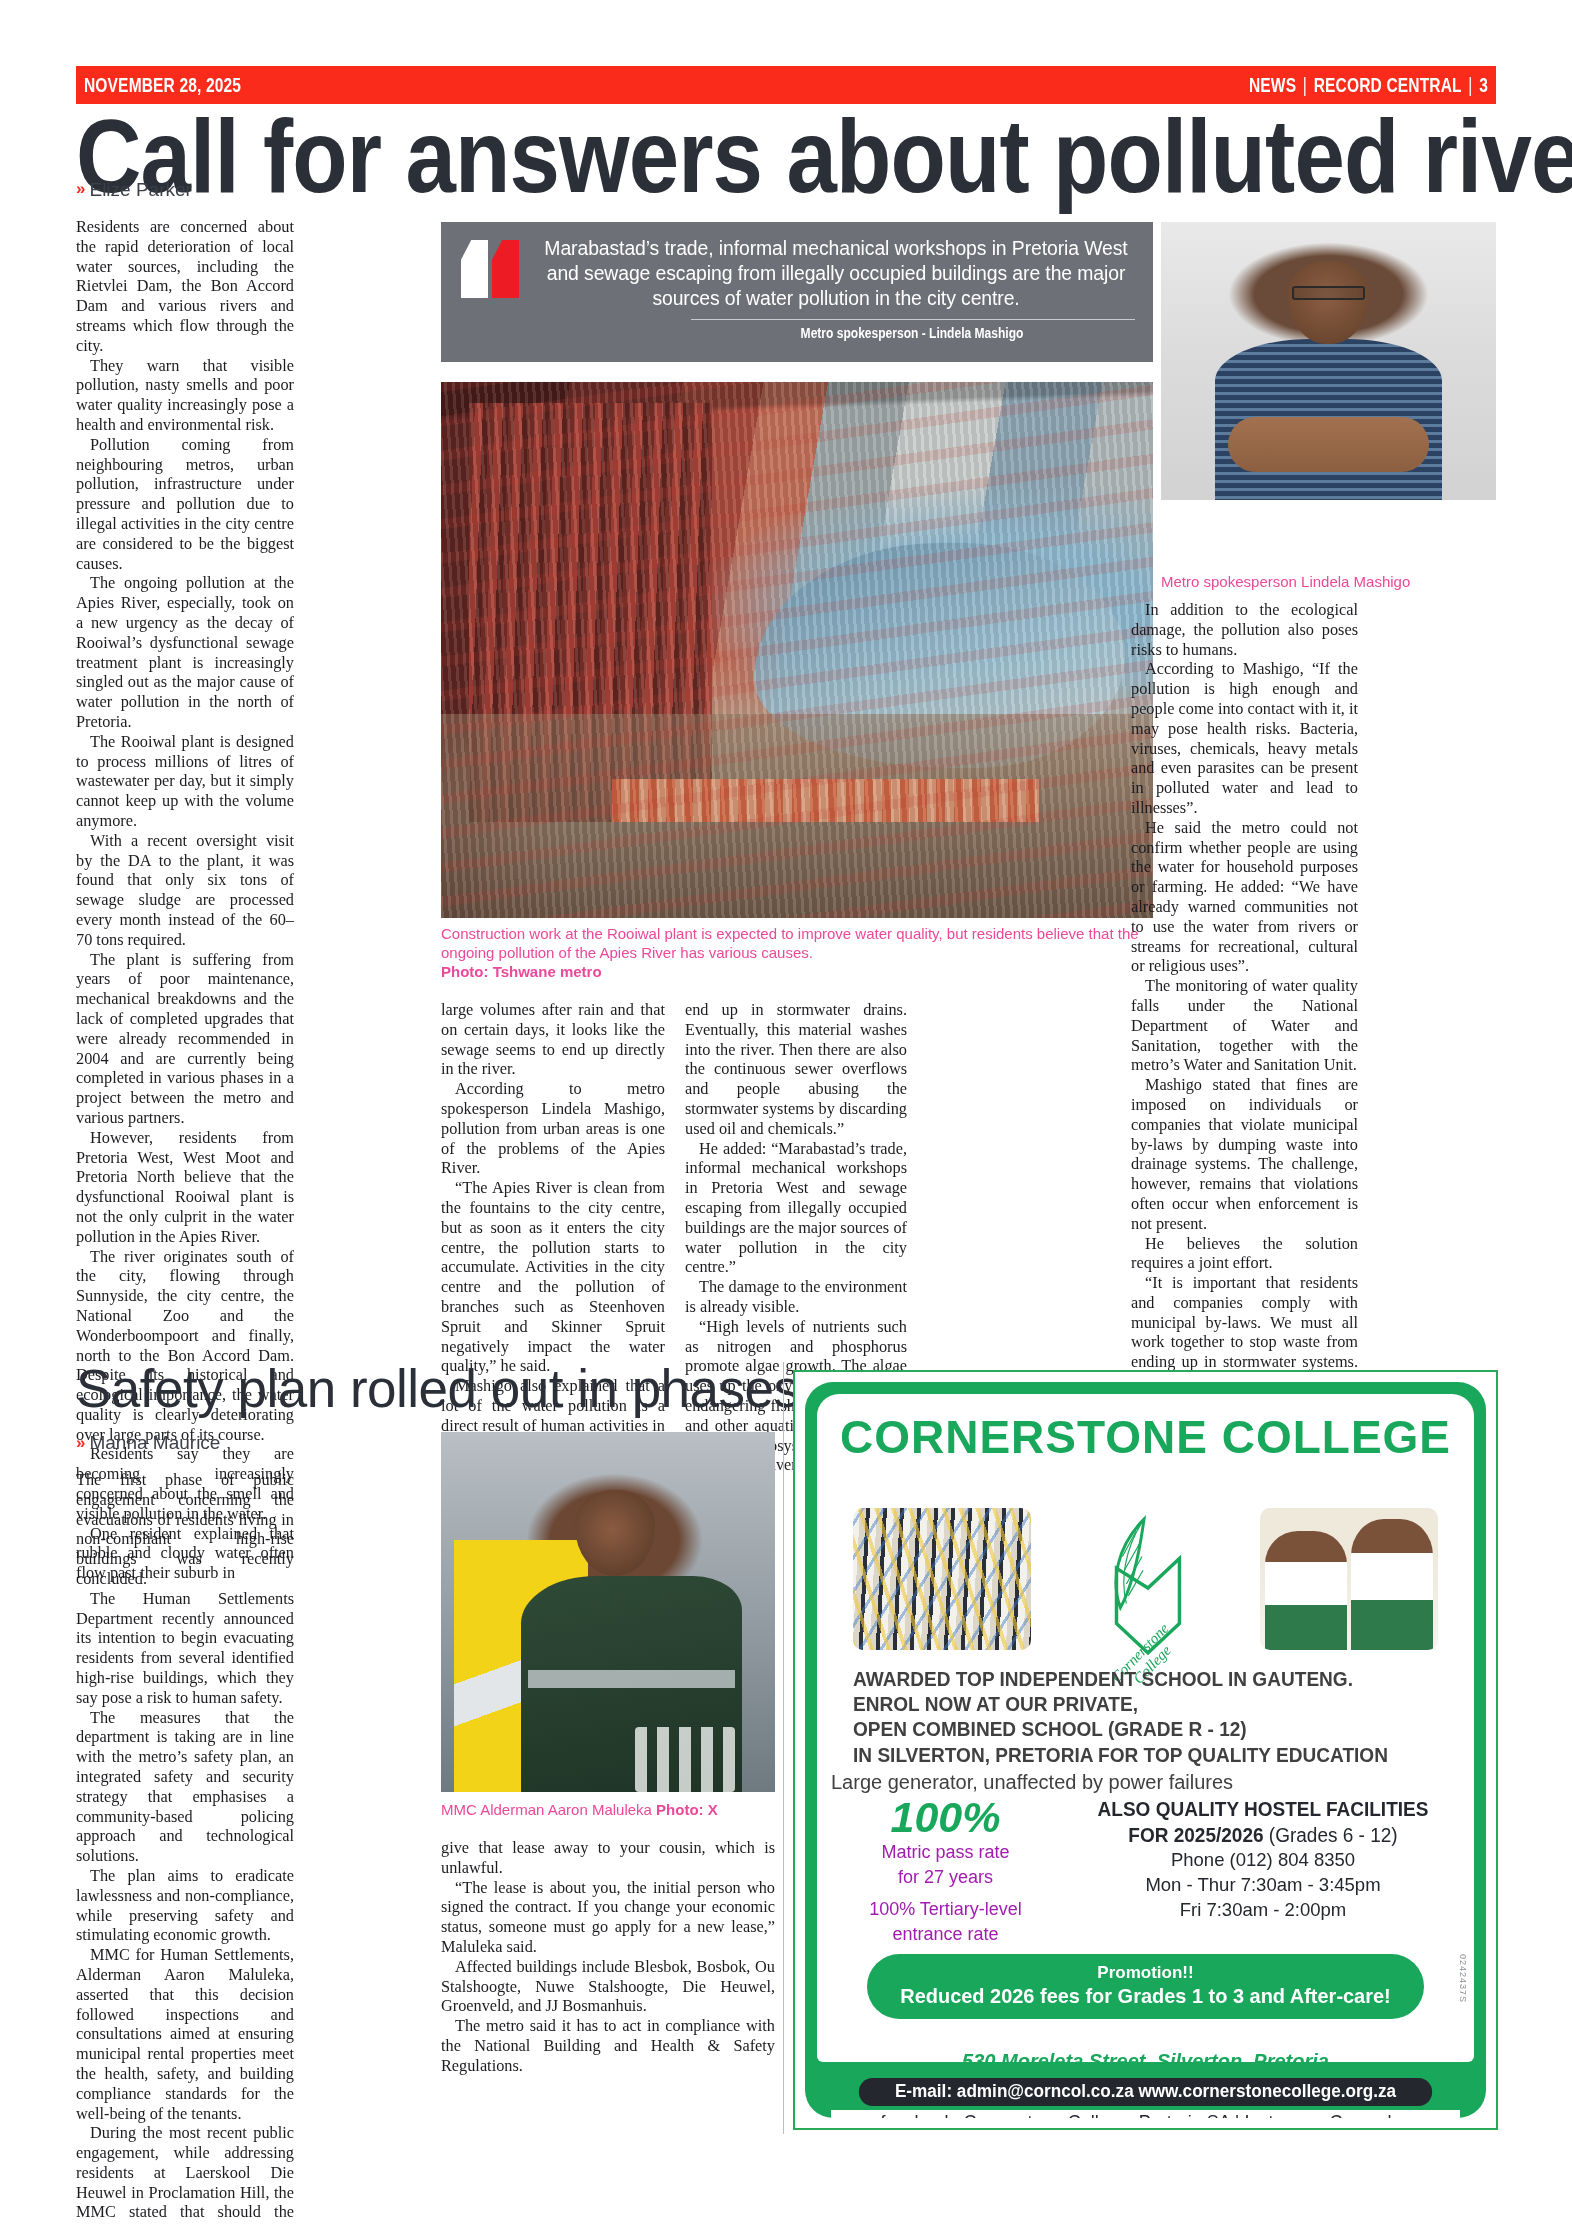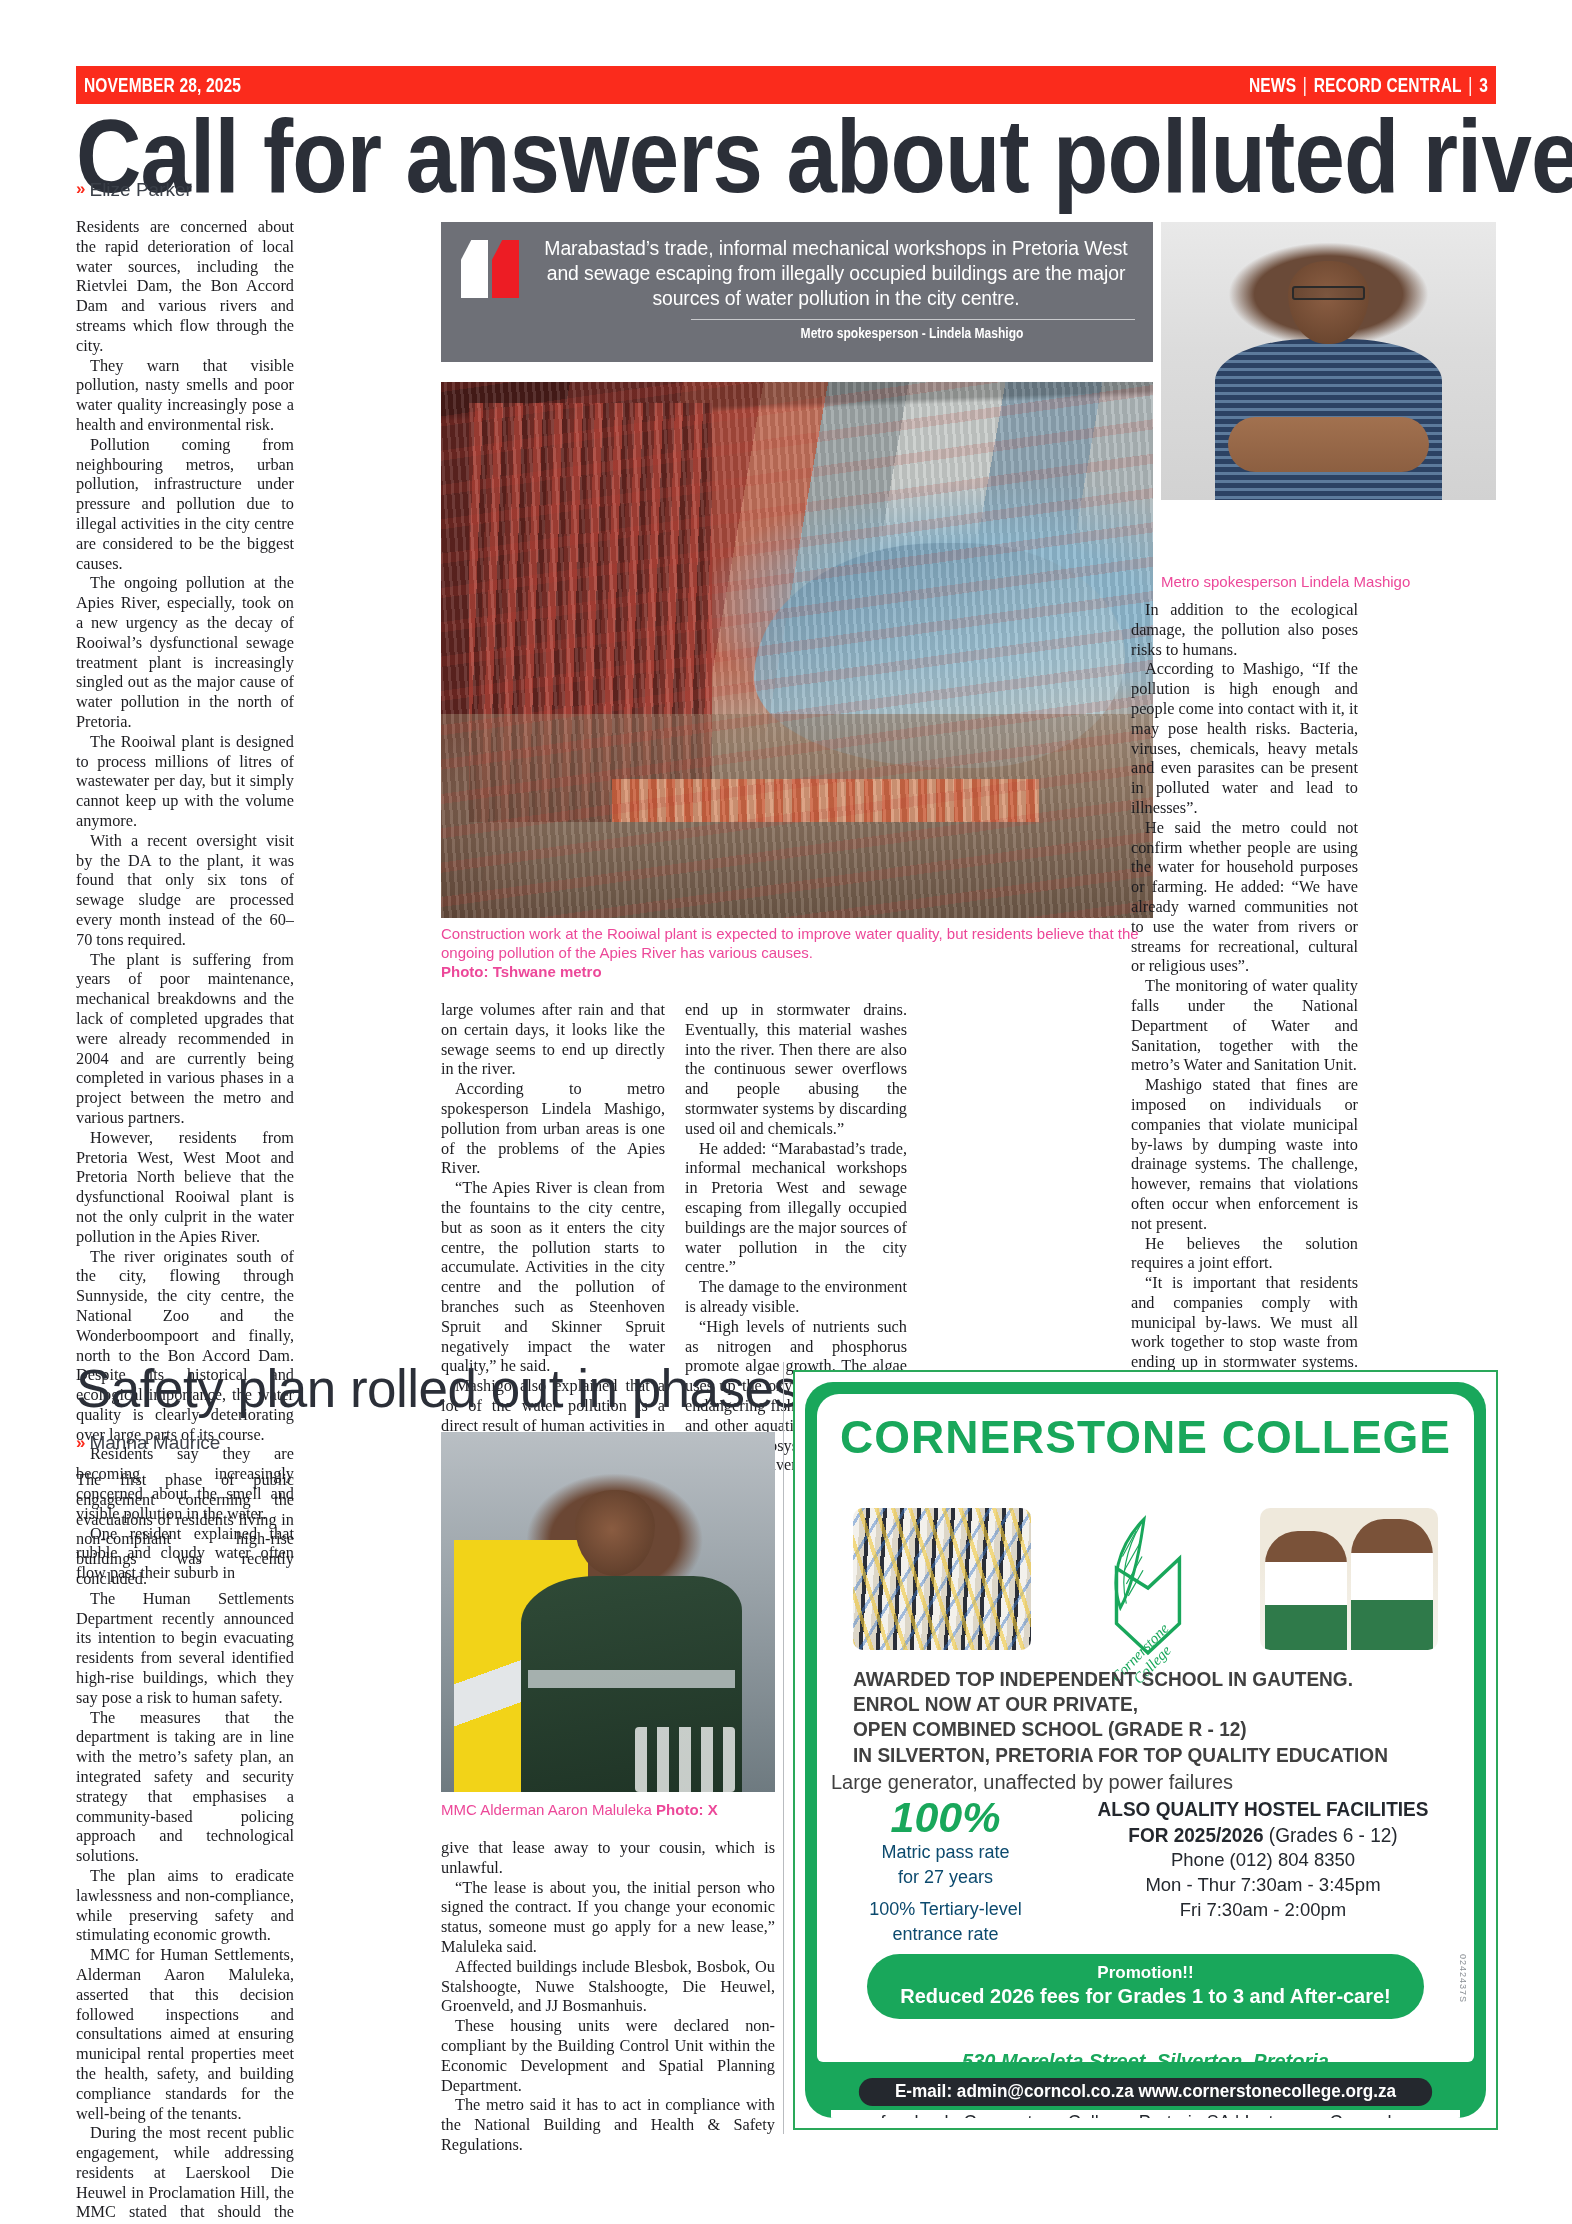--- a/index.html
+++ b/index.html
@@ -371,21 +371,21 @@
   }
   .ad-left { width: 225px; text-align: center; }
   .ad-right { flex: 1; text-align: center; }
   .ad-100 {
     font-family: "Liberation Sans", sans-serif;
     font-weight: bold; font-style: italic;
     font-size: 43px; color: #19a75b; line-height: 1;
   }
   .ad-left p {
     font-family: "Liberation Sans", sans-serif;
-    font-size: 18px; line-height: 1.25; color: #0c4a6e; margin-top: 2px;
+    font-size: 18px; line-height: 1.25; color: #a21caf; margin-top: 2px;
   }
   .ad-left p.sp { margin-top: 10px; }
   .ad-right .rh {
     font-family: "Liberation Sans", sans-serif;
     font-weight: bold; font-size: 20px; line-height: 1.3; color: #24282e;
     transform: scaleX(.95);
   }
   .ad-right .rh .norm { font-weight: normal; }
   .ad-right p {
     font-family: "Liberation Sans", sans-serif;
@@ -566,21 +566,20 @@
   </div>
   <div class="caption" id="cap-mmc">
     <span>MMC Alderman Aaron Maluleka</span>
     <b>Photo: X</b>
   </div>
 
   <div class="col" id="a2-col2">
     <p class="first">give that lease away to your cousin, which is unlawful.</p>
     <p>“The lease is about you, the initial person who signed the contract. If you change your economic status, someone must go apply for a new lease,” Maluleka said.</p>
     <p>Affected buildings include Blesbok, Bosbok, Ou Stalshoogte, Nuwe Stalshoogte, Die Heuwel, Groenveld, and JJ Bosmanhuis.</p>
-    <p>These housing units were declared non-compliant by the Building Control Unit within the Economic Development and Spatial Planning Department.</p>
     <p>The metro said it has to act in compliance with the National Building and Health &amp; Safety Regulations.</p>
   </div>
 
   <div class="ad-divider"></div>
 
   <div class="ad">
     <div class="ad-inner">
       <div class="ad-white">
         <div class="ad-arch"></div>
         <div class="ad-brand">CORNERSTONE COLLEGE</div>

